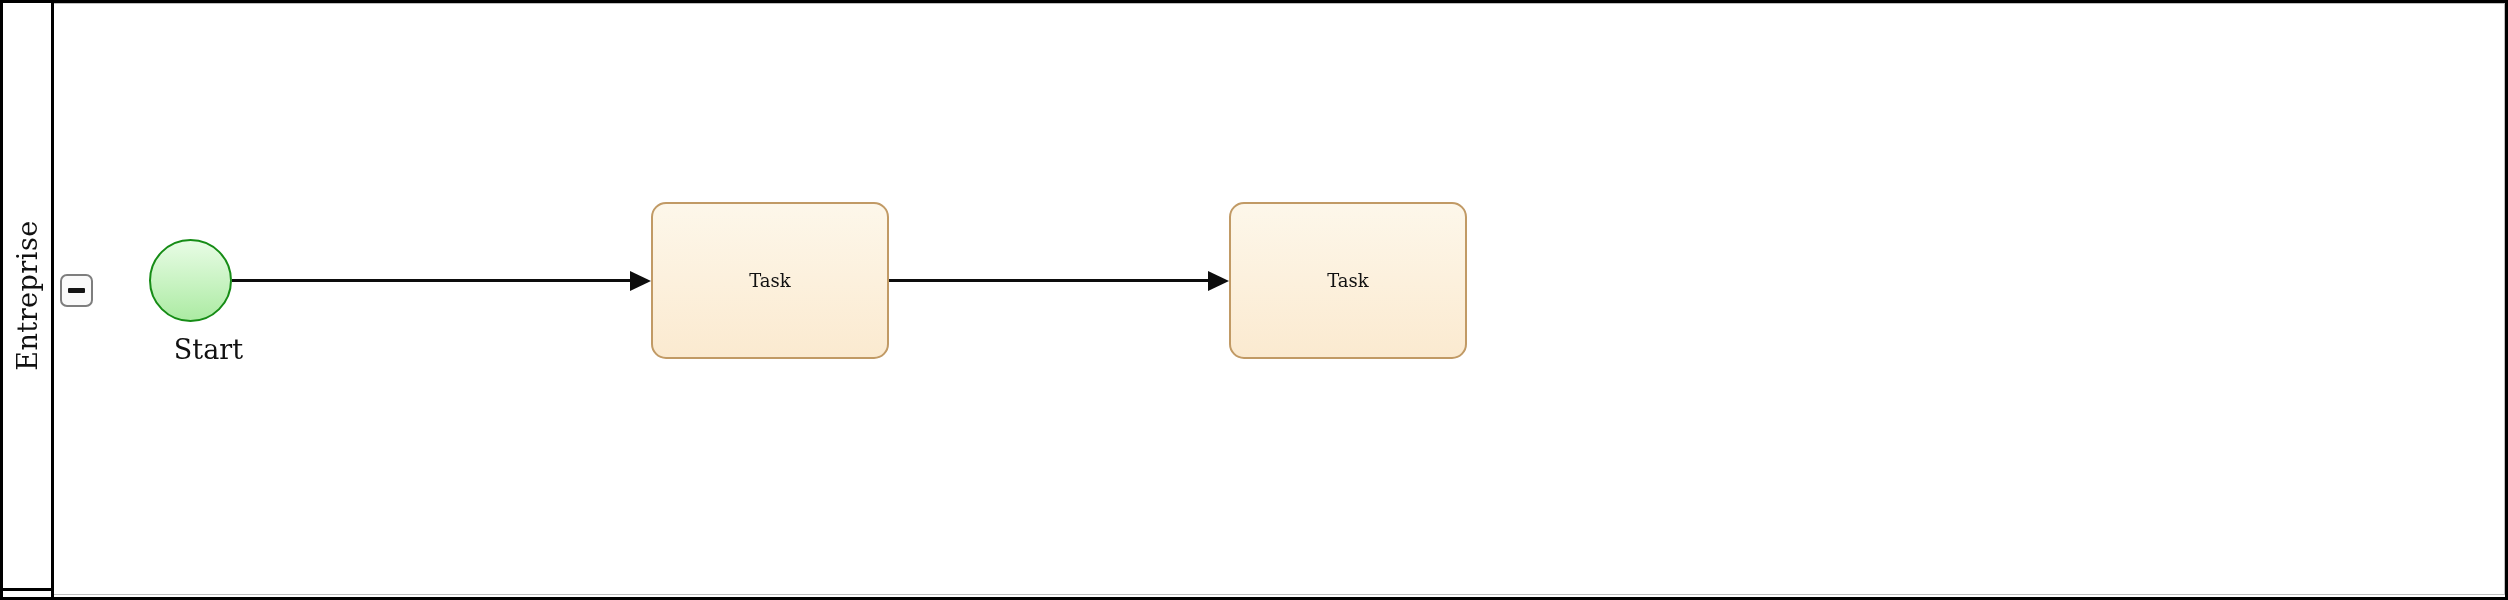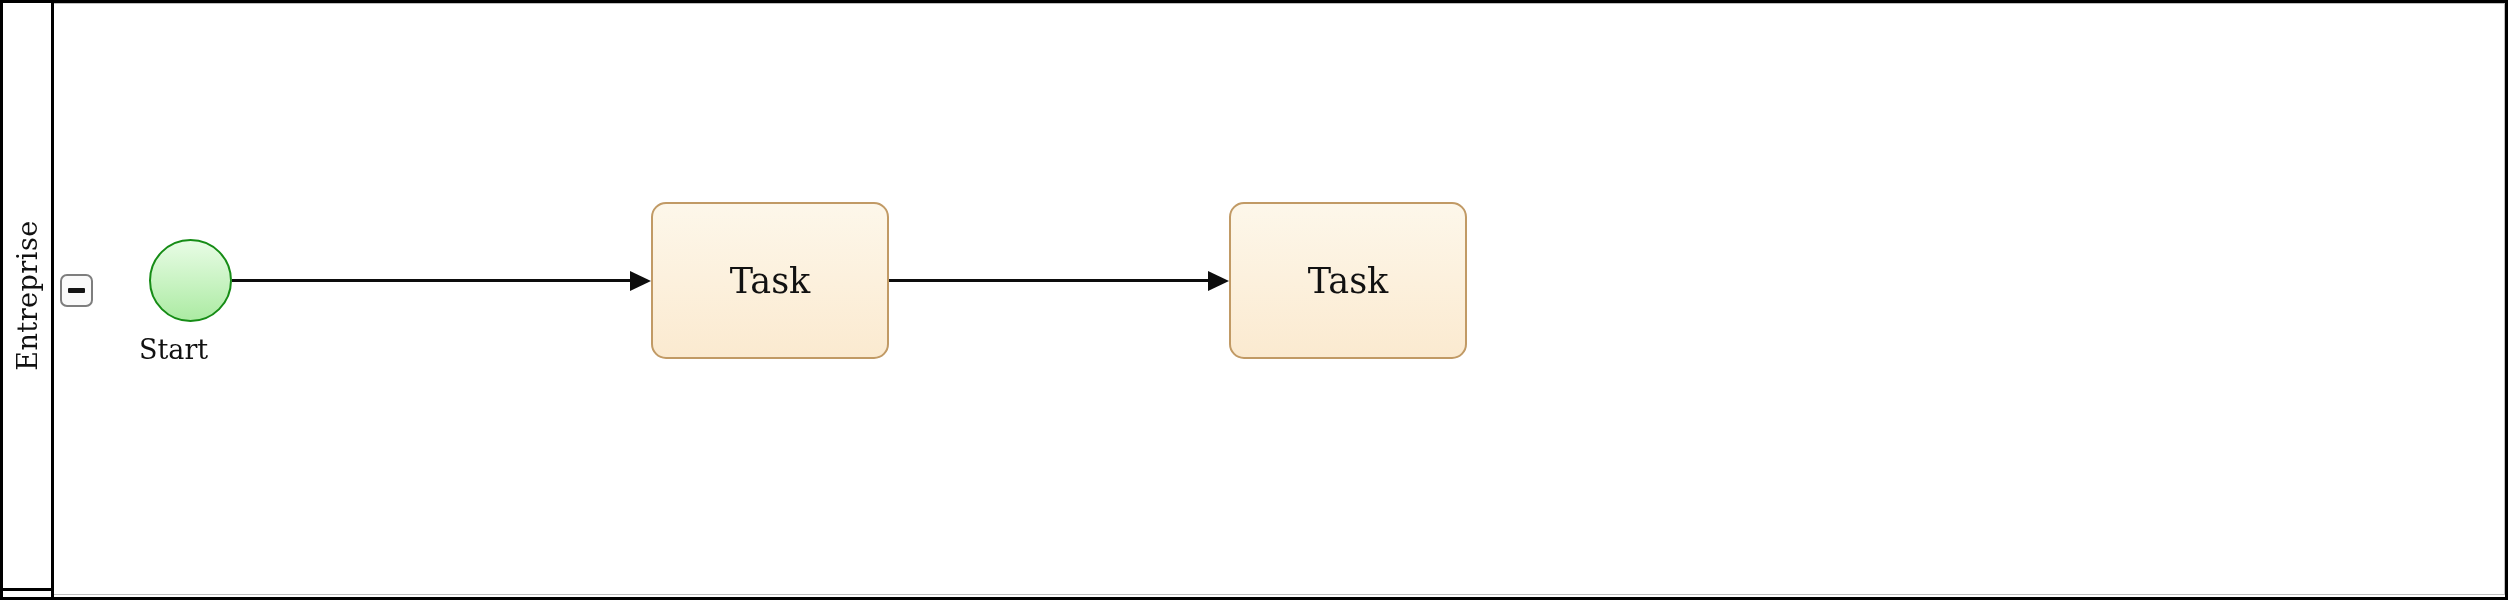--- a/index.html
+++ b/index.html
@@ -87,21 +87,21 @@
     border-radius: 50%;
     border: 2.5px solid var(--start-stroke, #168c16);
     background: linear-gradient(to bottom,
       var(--start-fill-top, #e8fce5) 0%,
       var(--start-fill-bottom, #aceba3) 100%);
   }
   .start-label {
     position: absolute;
     left: 136px; top: 331px;
     width: 104px;
-    text-align: left;
+    text-align: right;
     font-size: 27px;
     color: var(--text-color, #111111);
   }
 
   
   .edge {
     position: absolute;
     height: 2.5px;
     background: var(--edge-color, #0d0d0d);
   }
@@ -129,21 +129,21 @@
     background: linear-gradient(to bottom,
       var(--task-fill-top, #fdf7ea) 0%,
       var(--task-fill-bottom, #fbead0) 100%);
     display: flex;
     align-items: center;
     justify-content: center;
   }
   .task-1 { left: 648px; }
   .task-2 { left: 1226px; }
   .task-label {
-    font-size: 35px;
+    font-size: 18px;
     color: var(--text-color, #111111);
     text-align: center;
   }
 </style>
 </head>
 <body>
 
 <div class="frame">
 
   <div class="lane-header">

